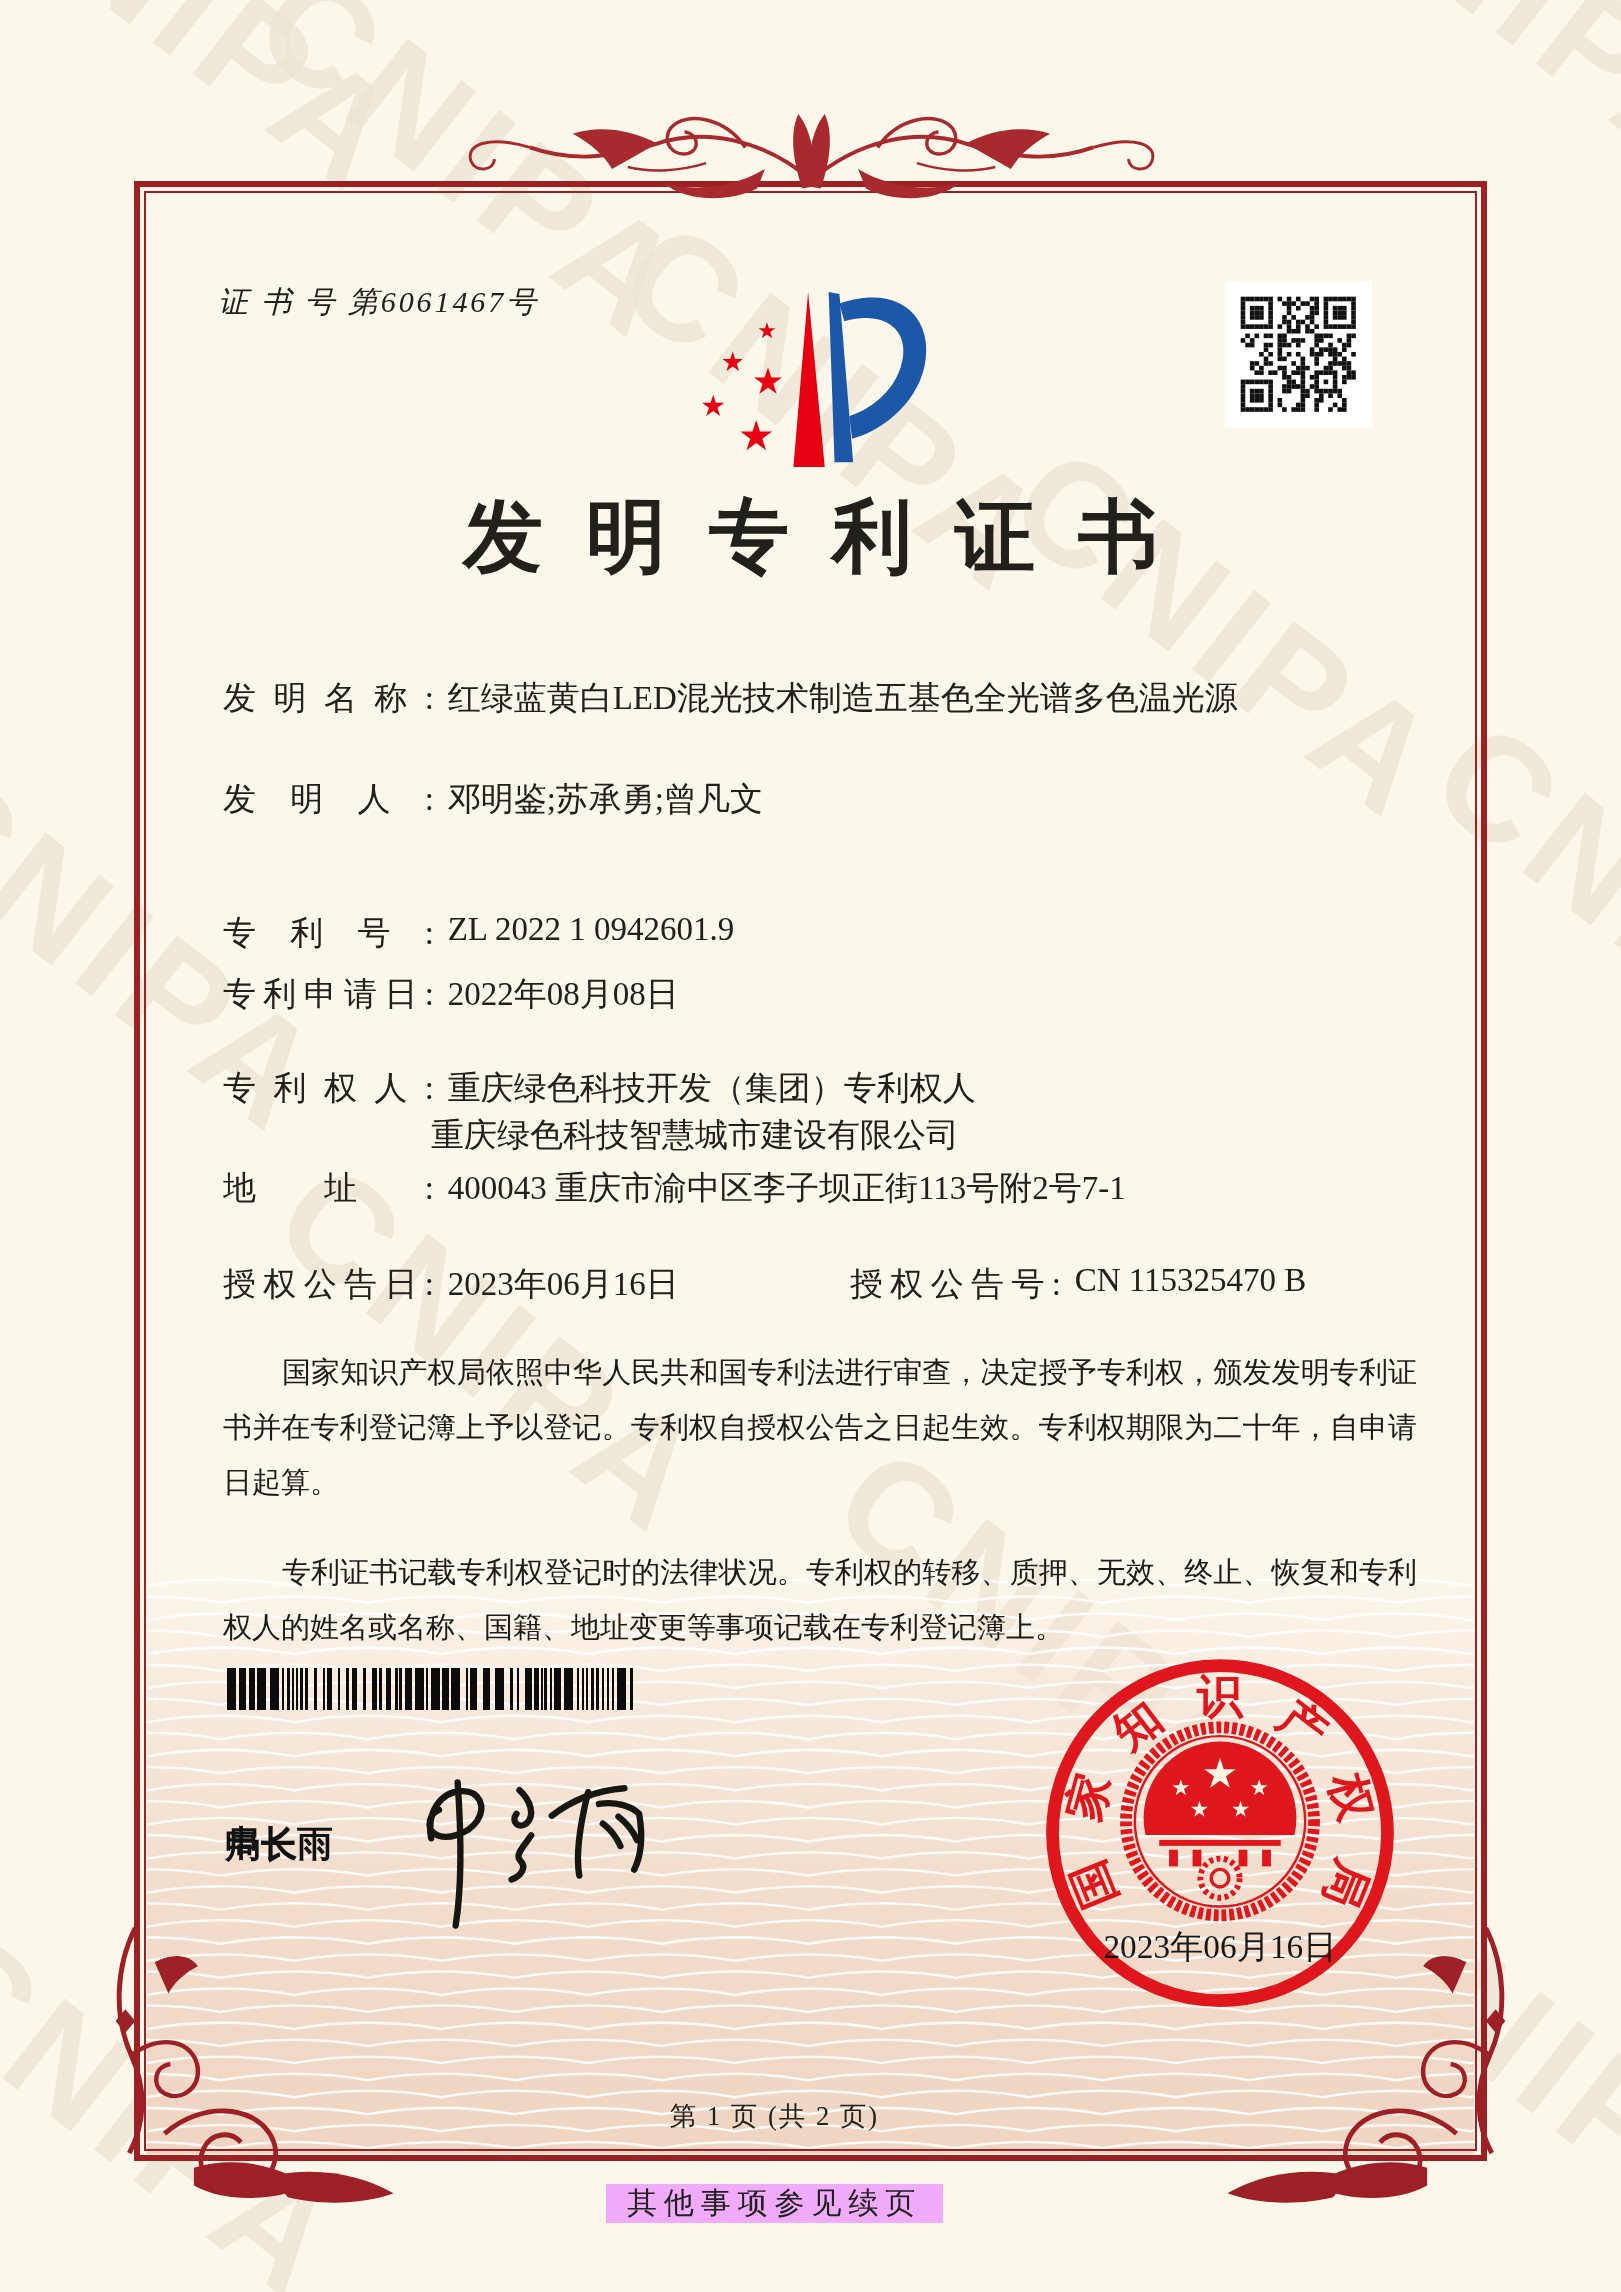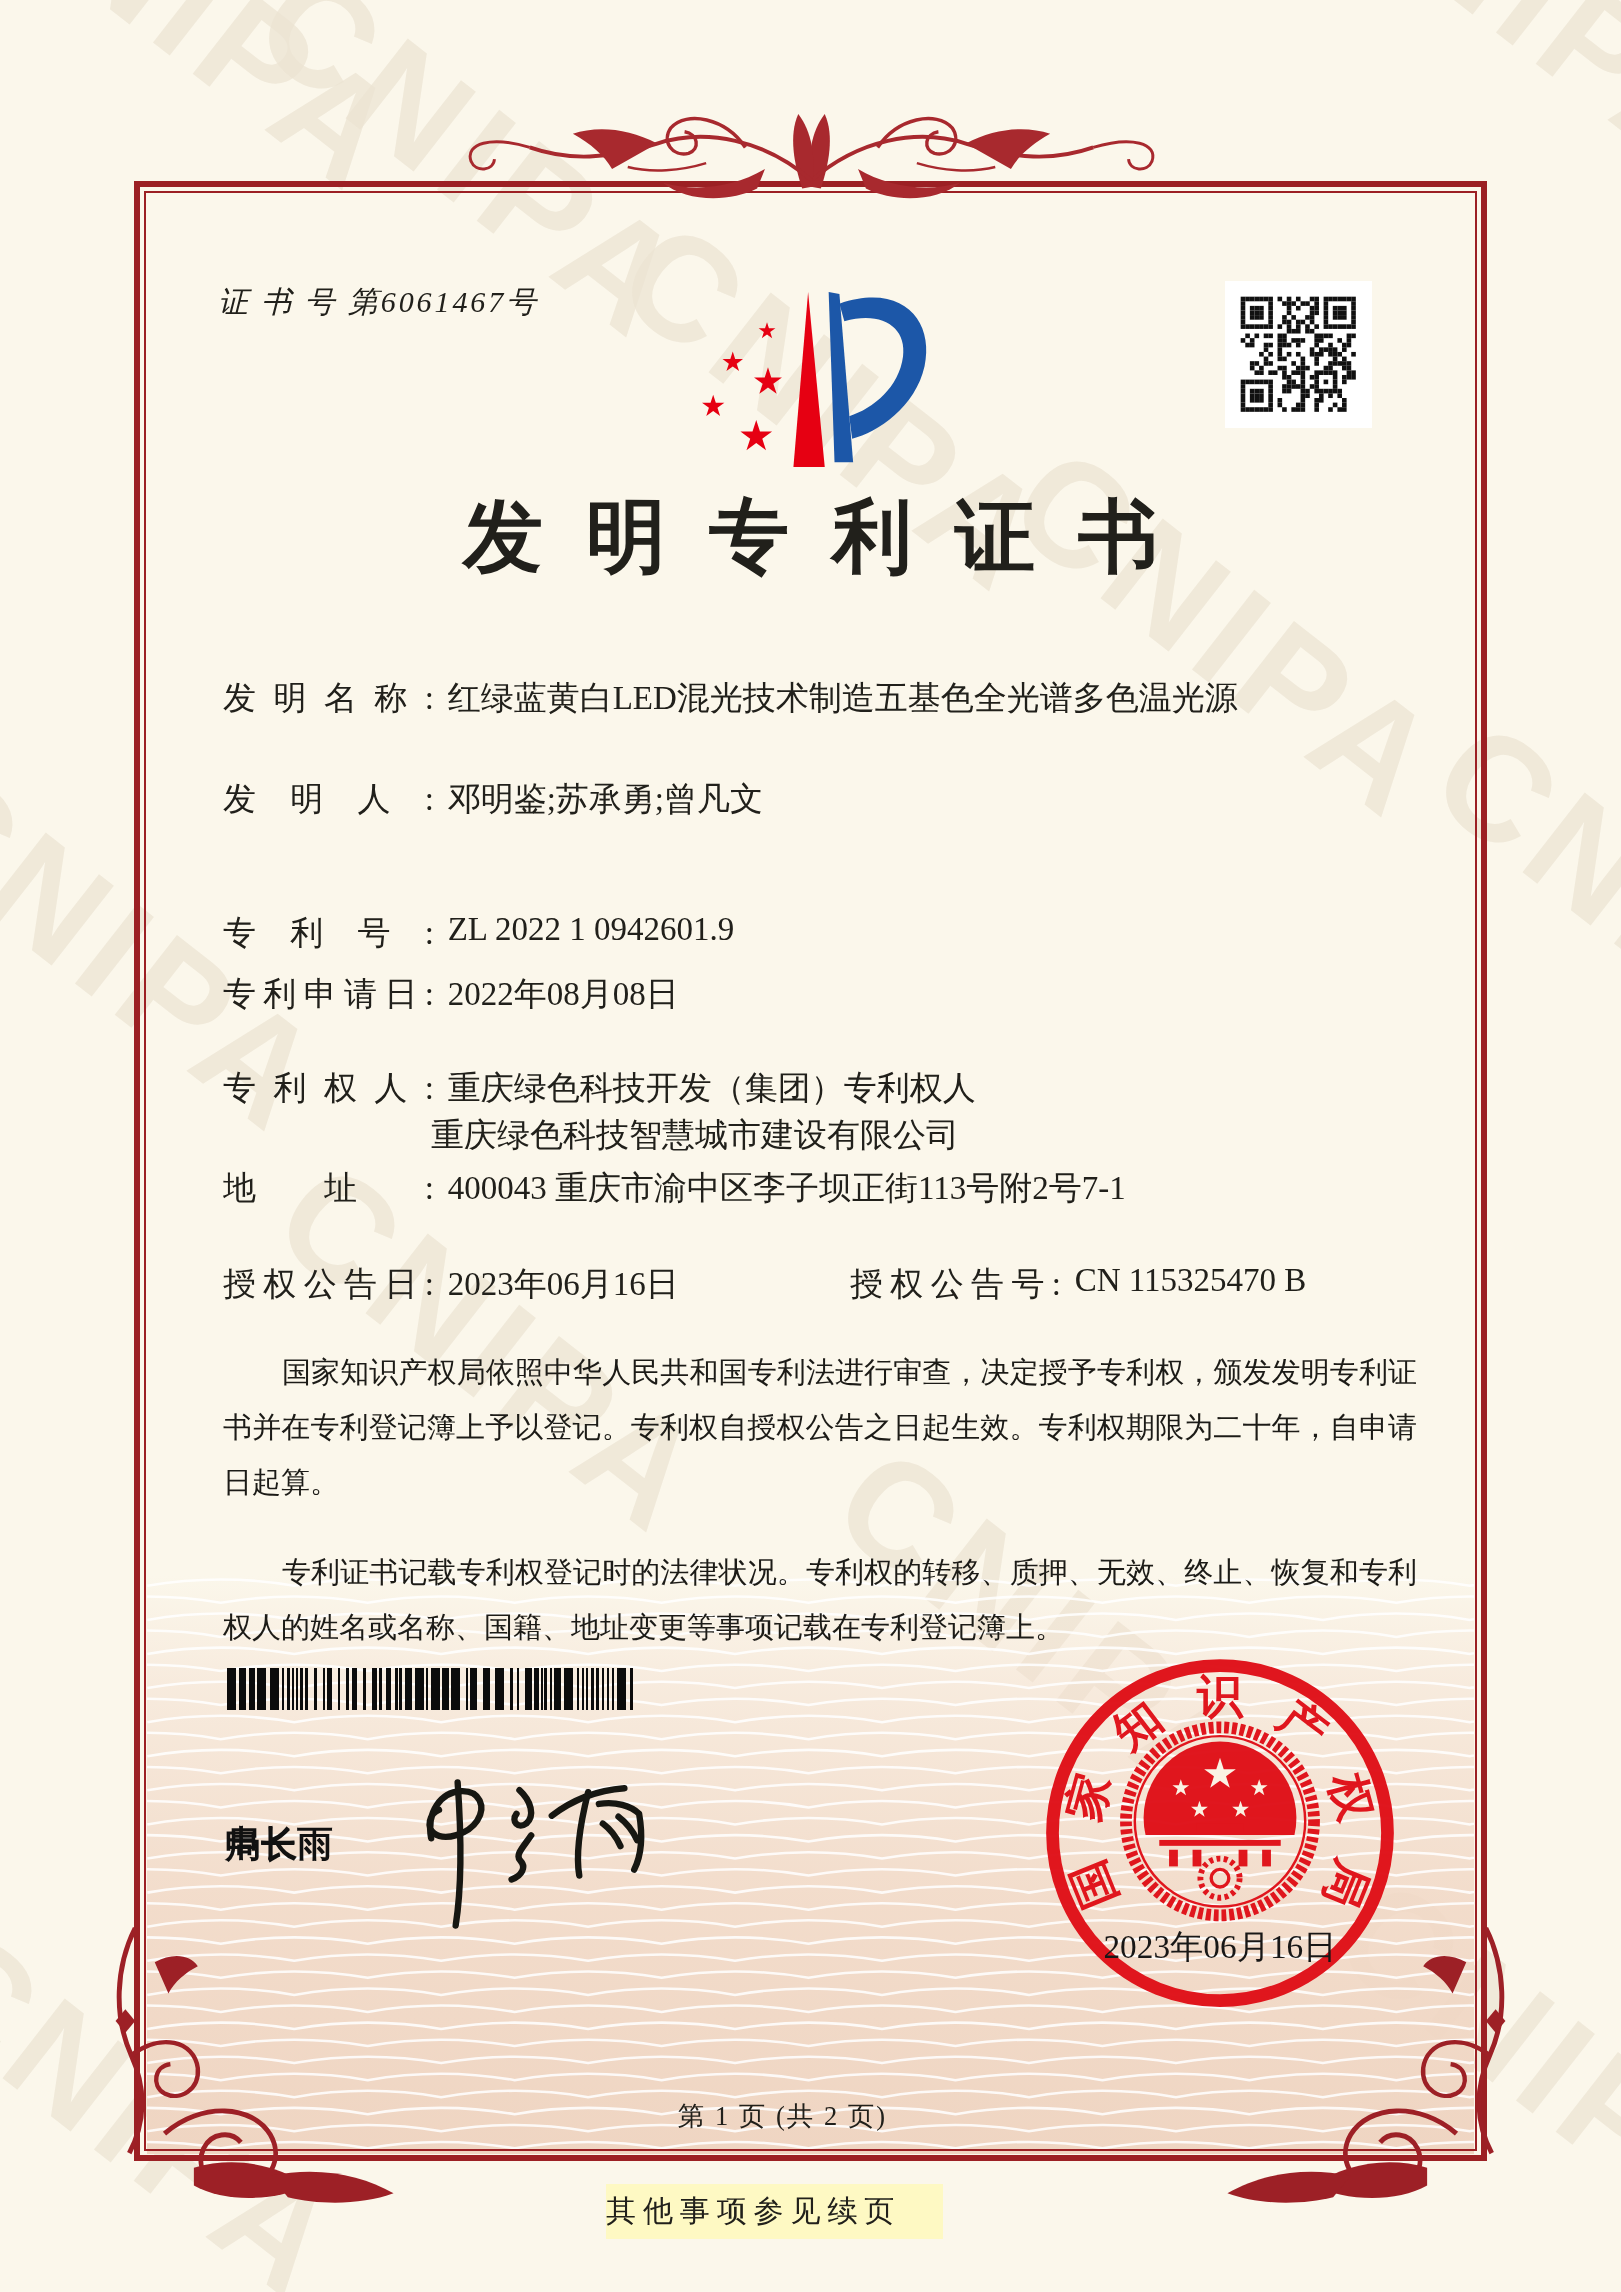--- a/index.html
+++ b/index.html
@@ -36,23 +36,23 @@
   
   #barcode{position:absolute;left:223px;top:1668px;width:421px;height:42px;}
   #barcode .bar{position:absolute;top:0;height:100%;background:#0b0b0b;}
   
   .signer{position:absolute;left:225px;font-family:"Liberation Sans","DejaVu Sans",sans-serif;
           font-weight:700;font-size:36px;color:#111;}
   
   #seal{opacity:.97;}
   #seal-chars text{font-size:47px;font-weight:700;fill:#e01018;font-family:"Liberation Serif",serif;}
   
-  .pagefoot{position:absolute;left:0;top:2098px;width:1549px;text-align:center;font-size:26.5px;letter-spacing:2px;margin-left:8px;}
-  .contbox{position:absolute;left:606px;top:2184px;width:337px;height:55px;background:#fef9c3;
-           display:flex;align-items:center;}
+  .pagefoot{position:absolute;left:0;top:2098px;width:1549px;text-align:center;font-size:26.5px;letter-spacing:2px;}
+  .contbox{position:absolute;left:606px;top:2184px;width:337px;height:39px;background:#f0abfc;
+           display:flex;align-items:center;justify-content:center;}
   .contbox span{font-size:30px;letter-spacing:6.9px;}
   
   .qrbox{position:absolute;left:1225px;top:281px;width:147px;height:147px;background:#fff;}
 </style>
 </head>
 <body>
 
 <div class="page">
 
   <div id="wm-layer">

